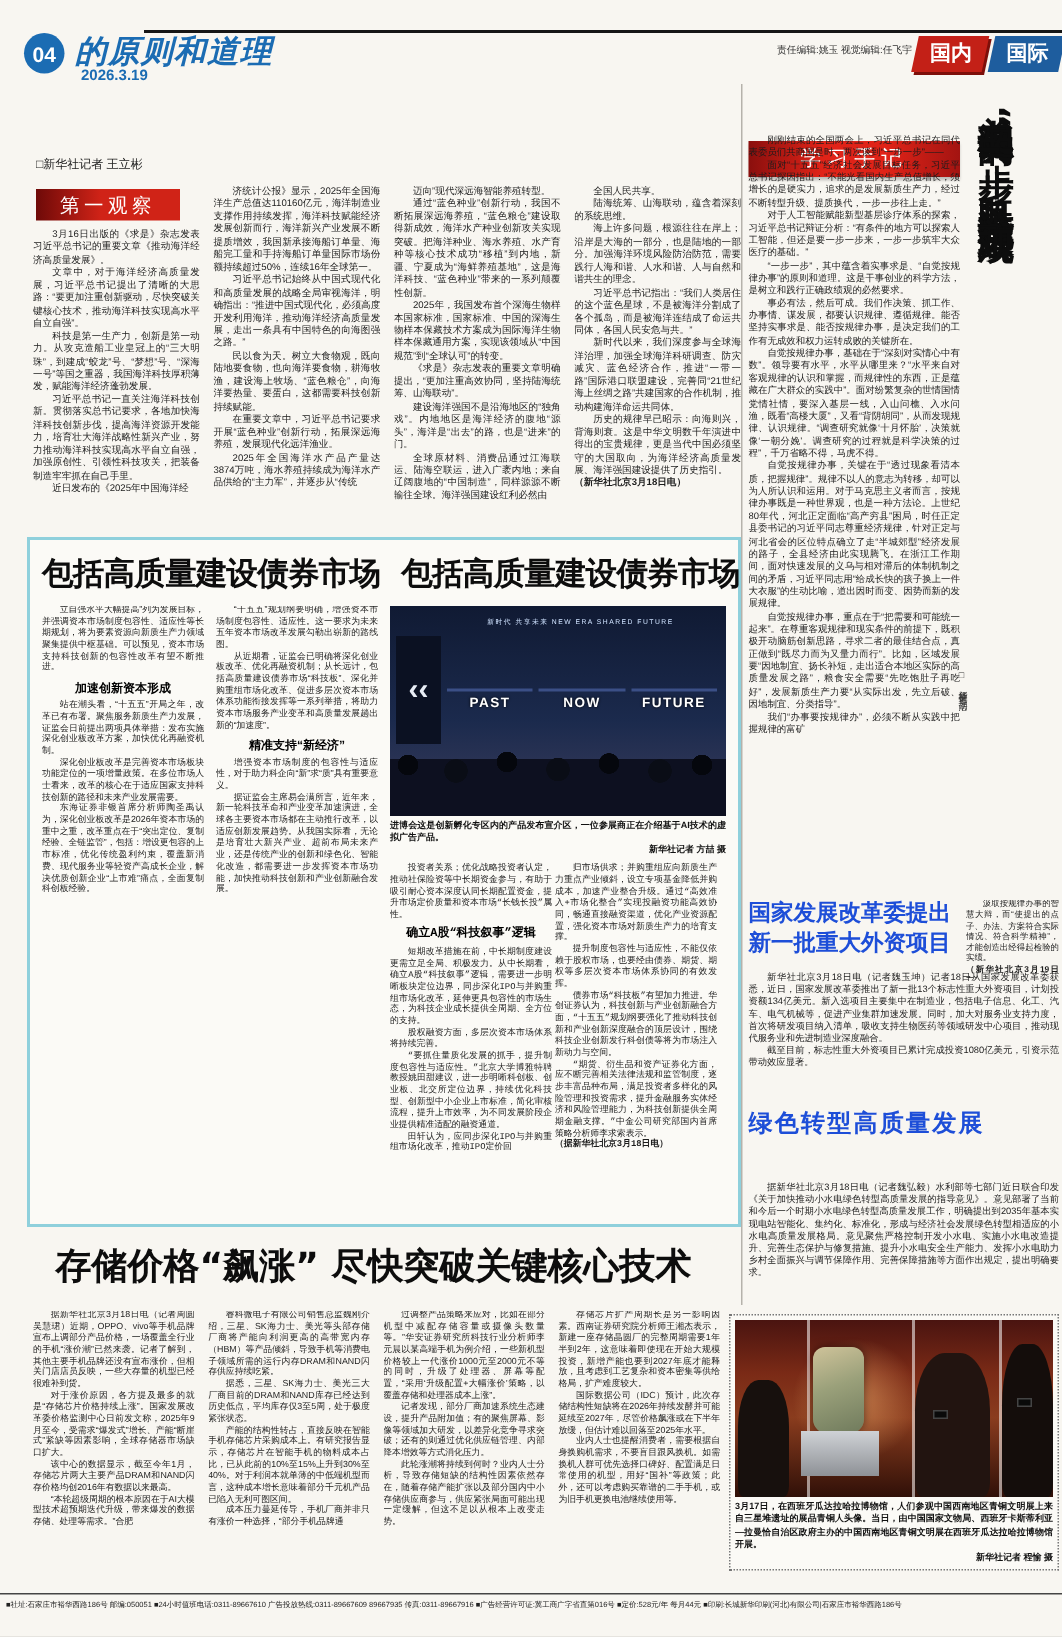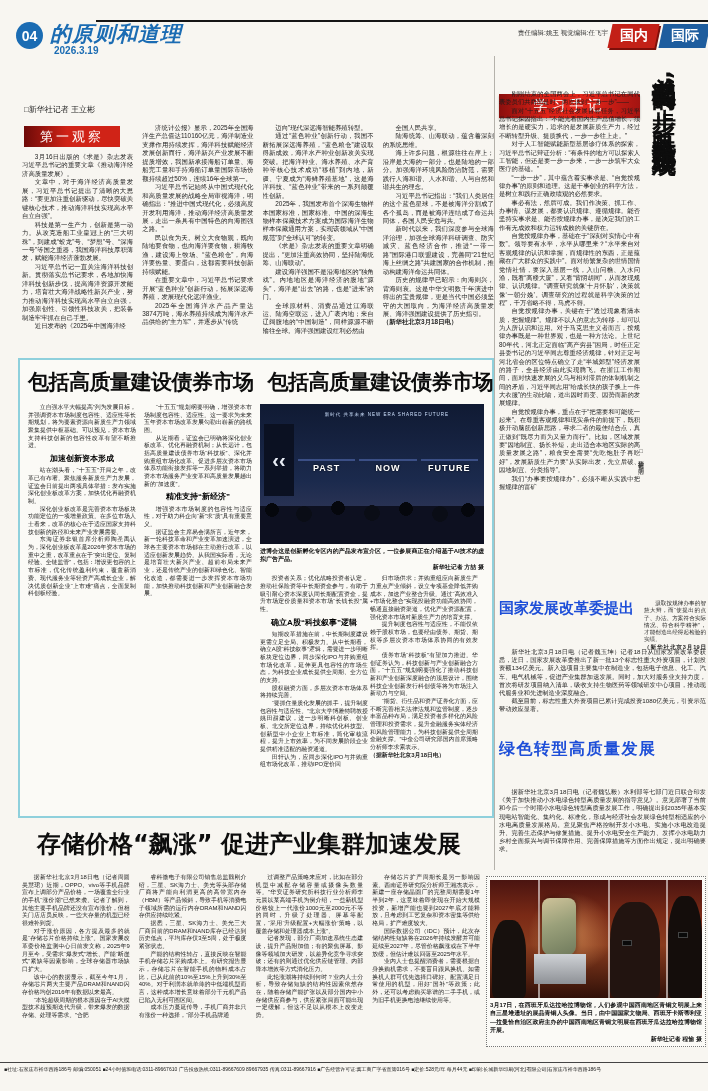--- a/index.html
+++ b/index.html
@@ -57,21 +57,21 @@
       background:radial-gradient(circle 7px at 12px 12px,#05070d 96%,transparent),
                  radial-gradient(circle 8px at 44px 16px,#0a0d16 96%,transparent),
                  radial-gradient(circle 7px at 78px 10px,#05070d 96%,transparent),
                  radial-gradient(circle 8px at 112px 15px,#0a0d16 96%,transparent),
                  radial-gradient(circle 7px at 146px 11px,#05070d 96%,transparent),
                  radial-gradient(circle 8px at 180px 16px,#0a0d16 96%,transparent),
                  radial-gradient(circle 7px at 208px 12px,#05070d 96%,transparent),
                  linear-gradient(180deg,transparent 0 8px,#0d1020 8px);}
   .caption1{font-size:6px;font-weight:bold;line-height:1.35;margin-top:3px;color:#111;text-align:justify;}
   .credit-r{text-align:right;font-weight:bold;}
-  .mright-cols{display:flex;gap:2px;margin-top:4px;flex:1;}
+  .mright-cols{display:flex;gap:2px;margin-top:4px;flex:1;font-family:Liberation Mono, monospace;}
   .mrc{width:108px;overflow:hidden;}
   
   .storage-hl{left:18px;top:828px;width:462px;text-align:center;font-size:24px;font-weight:900;
               color:#0d0d0d;font-family:"DejaVu Sans",sans-serif;white-space:nowrap;}
   .storage-cols{left:22px;top:874px;width:458px;height:182px;font-size:5.9px;line-height:1.3;}
   
   .vrule{left:494px;top:56px;width:1px;height:814px;background:#b5b2ab;}
   .notes-banner{left:499px;top:57px;width:141px;height:24px;display:flex;align-items:center;justify-content:center;
       background:linear-gradient(90deg,#8a0f0d,#e02318 35%,#e02318 65%,#a31411);color:#fff;
       font-size:14px;font-weight:normal;letter-spacing:4px;box-shadow:0 2px 2px rgba(0,0,0,.25);margin-top:37px;}
@@ -230,21 +230,21 @@
                 <p>债券市场“科技板”有望加力推进。华创证券认为，科技创新与产业创新融合方面，“十五五”规划纲要强化了推动科技创新和产业创新深度融合的顶层设计，围绕科技企业创新发行科创债等将为市场注入新动力与空间。</p>
                 <p>“期货、衍生品和资产证券化方面，应不断完善相关法律法规和监管制度，逐步丰富品种布局，满足投资者多样化的风险管理和投资需求，提升金融服务实体经济和风险管理能力，为科技创新提供全周期金融支撑。”中金公司研究部国内首席策略分析师李求索表示。</p>
               </div>
             <p class="dateline">（据新华社北京3月18日电）</p>
           </div>
         </div>
       </div>
     </div>
   </div>
 
-  <div class="abs storage-hl">存储价格“飙涨” 促进产业集群加速发展</div>
+  <div class="abs storage-hl">存储价格“飙涨” 尽快突破关键核心技术</div>
   <div class="abs cols storage-cols">
     <div class="col body-txt">
         <p>据新华社北京3月18日电（记者周圆 吴慧珺）近期，OPPO、vivo等手机品牌宣布上调部分产品价格，一场覆盖全行业的手机“涨价潮”已然来袭。记者了解到，其他主要手机品牌还没有宣布涨价，但相关门店店员反映，一些大存量的机型已经很难补到货。</p>
         <p>对于涨价原因，各方提及最多的就是“存储芯片价格持续上涨”。国家发展改革委价格监测中心日前发文称，2025年9月至今，受需求“爆发式”增长、产能“断崖式”紧缺等因素影响，全球存储器市场缺口扩大。</p>
         <p>该中心的数据显示，截至今年1月，存储芯片两大主要产品DRAM和NAND闪存价格均创2016年有数据以来最高。</p>
         <p>“本轮超级周期的根本原因在于AI大模型技术超预期迭代升级，带来爆发的数据存储、处理等需求。”合肥</p>
       </div>
     <div class="col body-txt">
         <p>睿科微电子有限公司销售总监魏刚介绍，三星、SK海力士、美光等头部存储厂商将产能向利润更高的高带宽内存（HBM）等产品倾斜，导致手机等消费电子领域所需的运行内存DRAM和NAND闪存供应持续吃紧。</p>
         <p>据悉，三星、SK海力士、美光三大厂商目前的DRAM和NAND库存已经达到历史低点，平均库存仅3至5周，处于极度紧张状态。</p>
@@ -278,20 +278,21 @@
     </div>
   <div class="abs vert-hl">总书记强调的“一步一步”既是方法论也关乎政绩观</div>
   <div class="abs vert-by">□新华社记者 胡浩</div>
   <div class="abs notes-tail body-txt">
     <p>汲取按规律办事的智慧大辩，而“使提出的点子、办法、方案符合实际情况、符合科学精神”，才能创造出经得起检验的实绩。</p>
     <p class="dateline">（新华社北京3月19日电）</p>
   </div>
 
   <div class="abs news-hl" style="top:598px;">
     <div>国家发展改革委提出</div>
+    <div>新一批重大外资项目</div>
   </div>
   <div class="abs news-body body-txt" style="top:648px;height:82px;">
       <p>新华社北京3月18日电（记者魏玉坤）记者18日从国家发展改革委获悉，近日，国家发展改革委推出了新一批13个标志性重大外资项目，计划投资额134亿美元。新入选项目主要集中在制造业，包括电子信息、化工、汽车、电气机械等，促进产业集群加速发展。同时，加大对服务业支持力度，首次将研发项目纳入清单，吸收支持生物医药等领域研发中心项目，推动现代服务业和先进制造业深度融合。</p>
       <p>截至目前，标志性重大外资项目已累计完成投资1080亿美元，引资示范带动效应显著。</p>
     </div>
 
   <div class="abs news-hl sp" style="top:738px;font-size:16px;">
     <div>绿色转型高质量发展</div>
   </div>
   <div class="abs news-body body-txt" style="top:788px;height:82px;">

